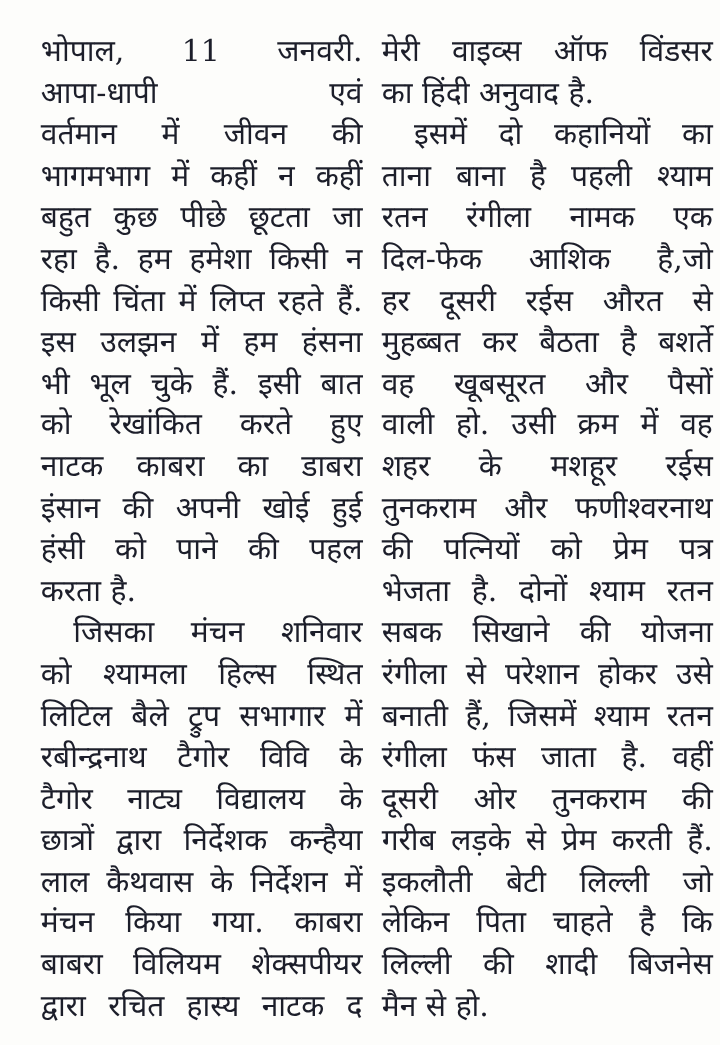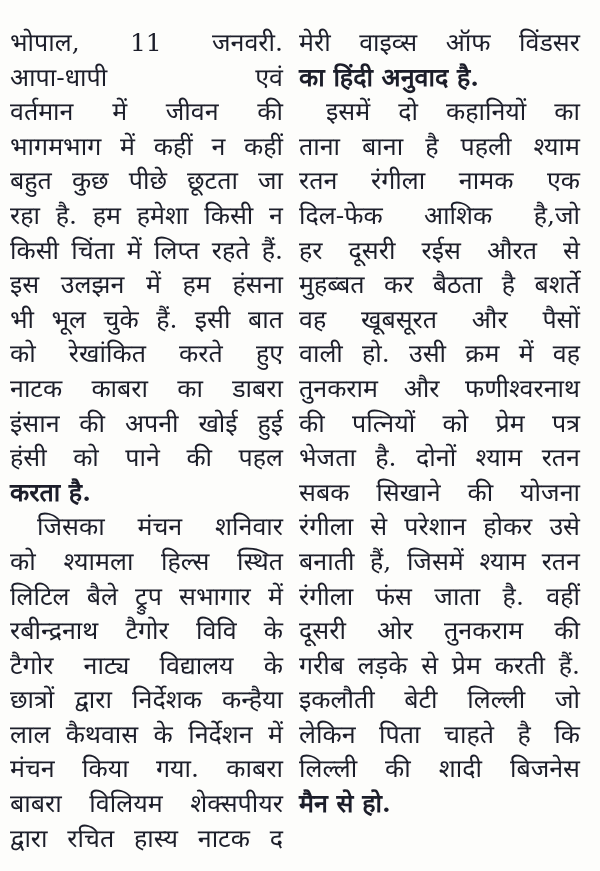--- a/index.html
+++ b/index.html
@@ -6,21 +6,21 @@
     margin: 0;
     padding: 0;
     background: #ffffff;
   }
   .page {
     position: relative;
     box-sizing: border-box;
     width: 600px;
     height: 871px;
     background: #fdfdfb;
-    padding: 26px 6px 0 10px;
+    padding: 26px 6px 0 34px;
     font-family: "DejaVu Serif", "Liberation Serif", serif;
     color: #1c1e2a;
     overflow: hidden;
   }
   .columns {
     display: flex;
   }
   .col {
     box-sizing: border-box;
   }
@@ -35,21 +35,20 @@
     font-size: 25px;
     line-height: 34.6px;
     font-weight: 500;
     text-align: justify;
     text-align-last: justify;
     white-space: normal;
   }
   .line.flush {
     text-align: left;
     text-align-last: left;
-    font-weight: bold;
   }
   .line.indent {
     text-indent: 27px;
   }
 </style>
 </head>
 <body>
 
 <div class="page">
   <div class="columns">
@@ -83,20 +82,21 @@
         <div class="line">मेरी वाइव्स ऑफ विंडसर</div>
         <div class="line flush">का हिंदी अनुवाद है.</div>
         <div class="line indent">इसमें दो कहानियों का</div>
         <div class="line">ताना बाना है पहली श्याम</div>
         <div class="line">रतन रंगीला नामक एक</div>
         <div class="line">दिल-फेक आशिक है,जो</div>
         <div class="line">हर दूसरी रईस औरत से</div>
         <div class="line">मुहब्बत कर बैठता है बशर्ते</div>
         <div class="line">वह खूबसूरत और पैसों</div>
         <div class="line">वाली हो. उसी क्रम में वह</div>
+        <div class="line">शहर के मशहूर रईस</div>
         <div class="line">तुनकराम और फणीश्वरनाथ</div>
         <div class="line">की पत्नियों को प्रेम पत्र</div>
         <div class="line">भेजता है. दोनों श्याम रतन</div>
         <div class="line">सबक सिखाने की योजना</div>
         <div class="line">रंगीला से परेशान होकर उसे</div>
         <div class="line">बनाती हैं, जिसमें श्याम रतन</div>
         <div class="line">रंगीला फंस जाता है. वहीं</div>
         <div class="line">दूसरी ओर तुनकराम की</div>
         <div class="line">गरीब लड़के से प्रेम करती हैं.</div>
         <div class="line">इकलौती बेटी लिल्ली जो</div>

